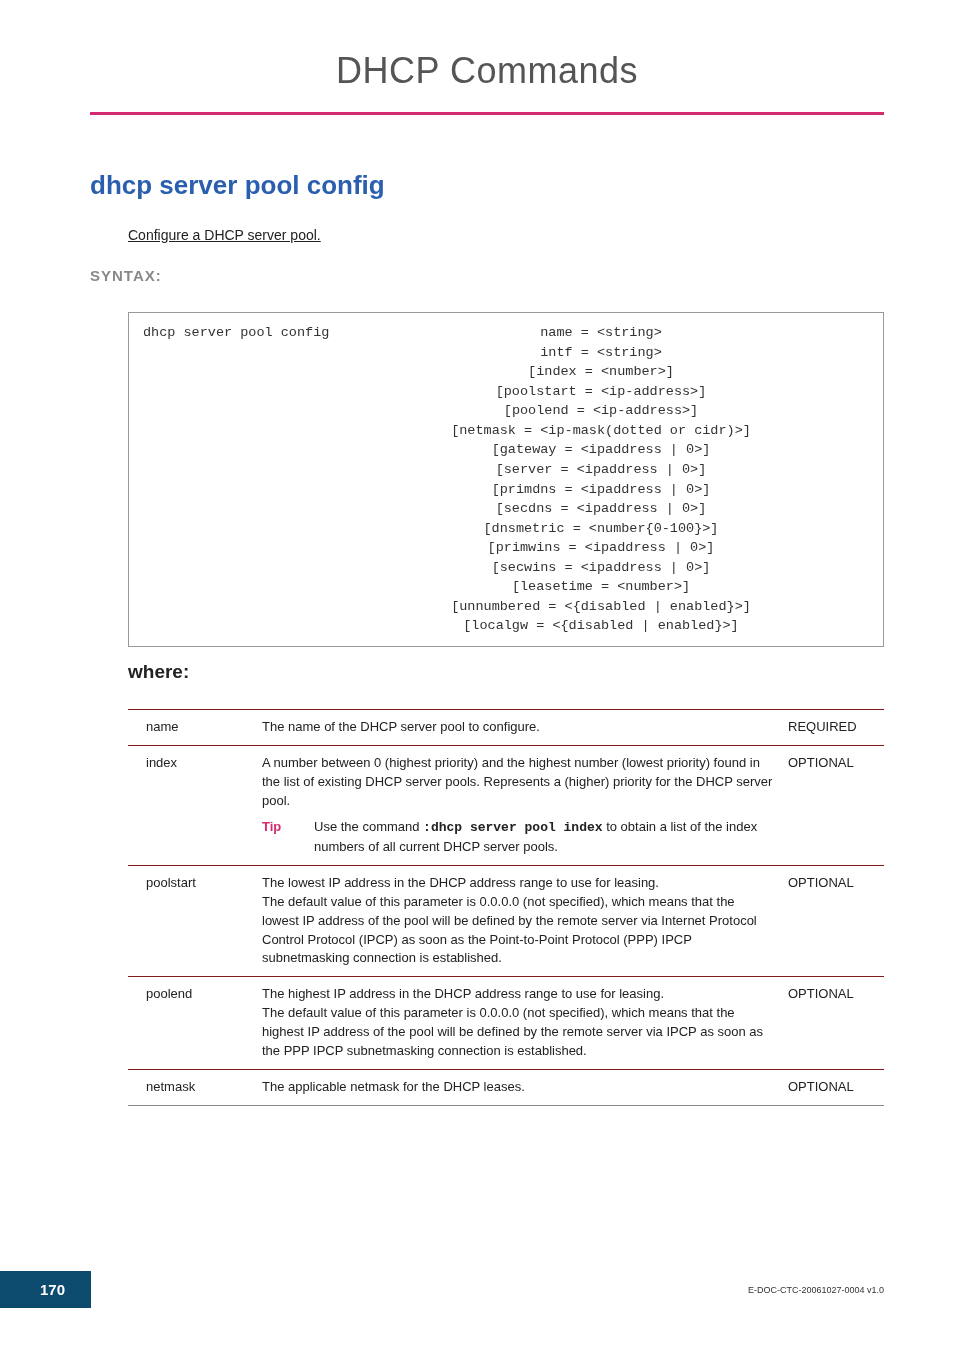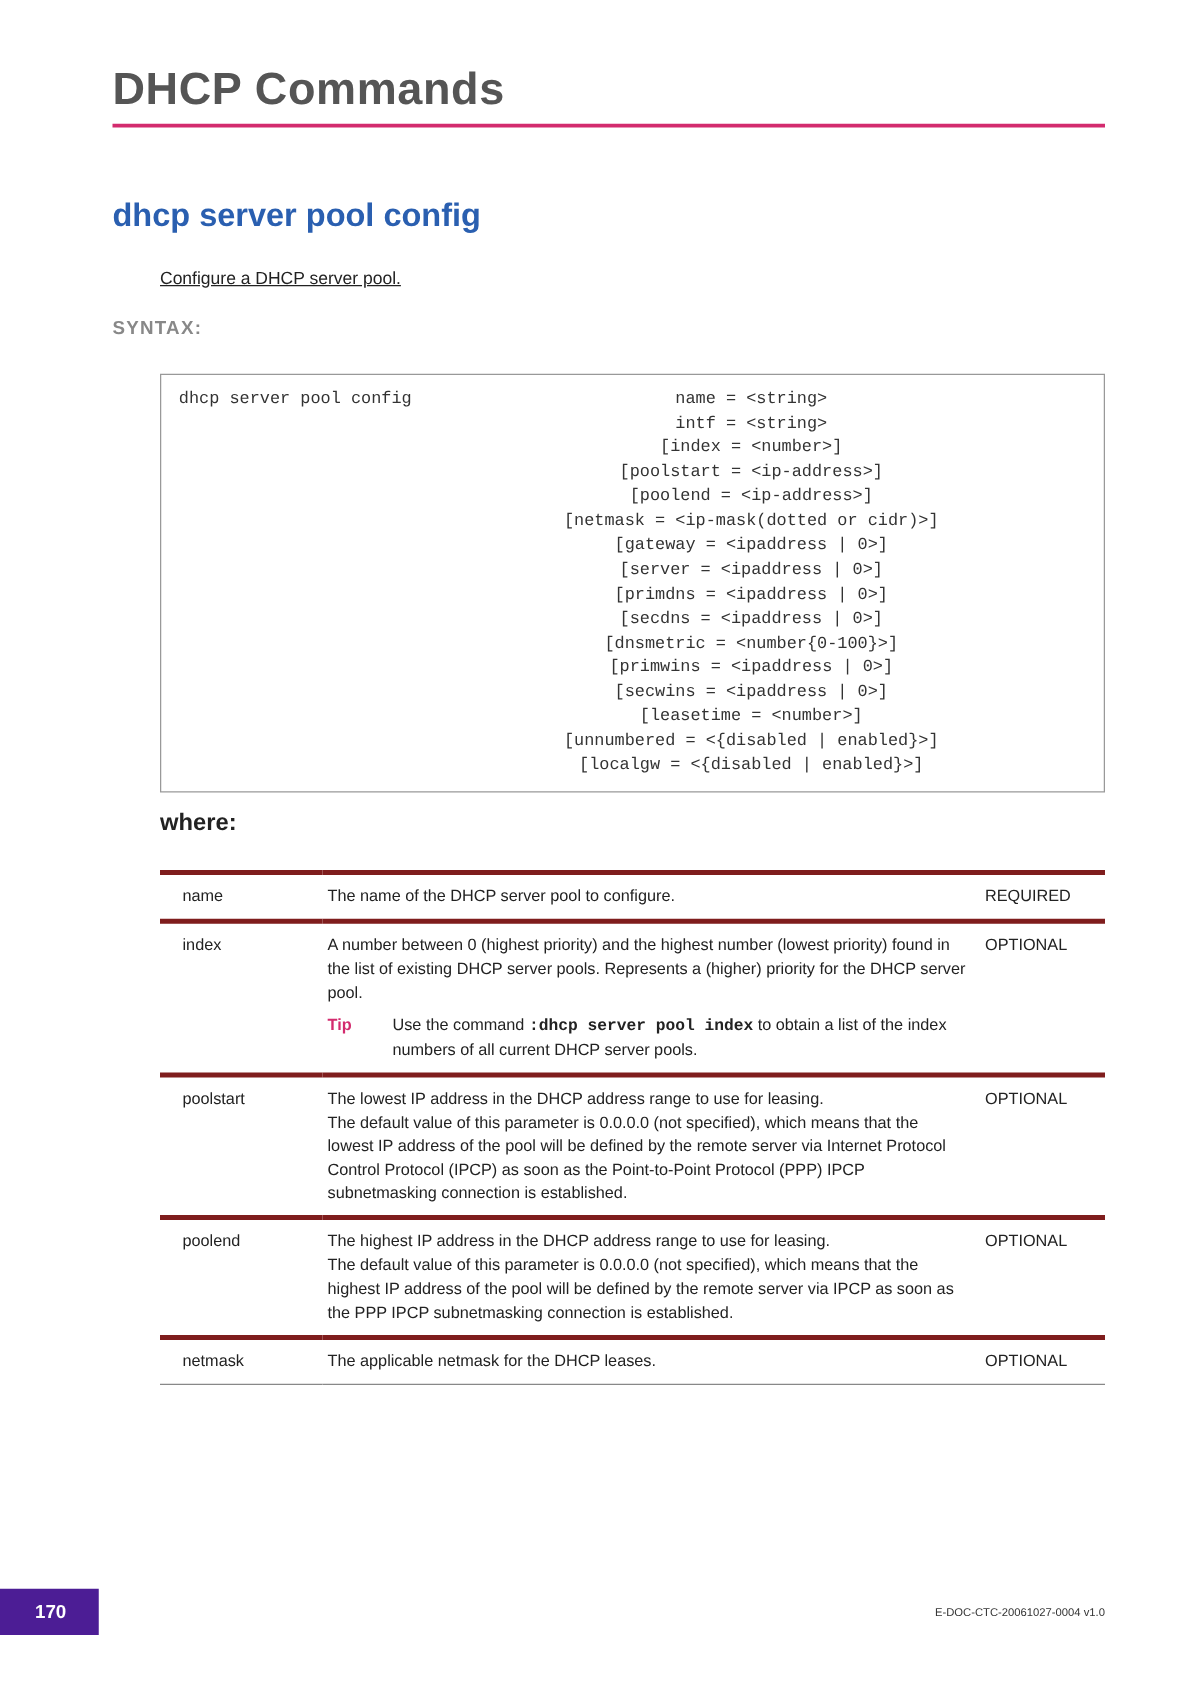--- a/index.html
+++ b/index.html
@@ -8,26 +8,26 @@
     height: 1350px;
     background: #fff;
     font-family: Arial, Helvetica, sans-serif;
     color: #222;
     position: relative;
   }
   .page {
     padding: 50px 70px 0 90px;
   }
   .chapter-header {
-    text-align: left;
+    text-align: center;
     font-size: 36px;
-    font-weight: 700;
+    font-weight: 400;
     color: #555;
     letter-spacing: 0.5px;
-    padding-bottom: 7px;
+    padding-bottom: 20px;
     border-bottom: 3px solid #d32b6e;
     margin-bottom: 55px;
   }
   .cmd-title {
     font-size: 26px;
     font-weight: bold;
     color: #2a5fb0;
     margin-bottom: 26px;
   }
   .desc {
@@ -62,21 +62,21 @@
     margin-bottom: 26px;
     font-weight: bold;
   }
   .param-table {
     margin-left: 38px;
     width: calc(100% - 38px);
     border-collapse: collapse;
     font-size: 13px;
   }
   .param-table td {
-    border-top: 4px solid #7f1d1d;
+    border-top: 1px solid #7f1d1d;
     padding: 8px 10px 8px 4px;
     vertical-align: top;
     line-height: 1.45;
     margin-top: 24px;
   }
   .param-table tr:last-child td { border-bottom: 1px solid #888; }
   .param-table td.pname { width: 130px; padding-left: 18px; }
   .param-table td.req { width: 100px; text-align: left; }
   .tip-row { display: flex; margin-top: 8px; }
   .tip-label {
@@ -90,25 +90,25 @@
   .footer {
     position: absolute;
     bottom: 42px;
     left: 0; right: 0;
     display: flex;
     justify-content: space-between;
     align-items: center;
     padding: 0 70px 0 0;
   }
   .page-num {
-    background: #4c1d95;
+    background: #0c4a6e;
     color: #fff;
     font-weight: bold;
     font-size: 15px;
-    padding: 10px 26px 10px 28px;
+    padding: 10px 26px 10px 40px;
   }
   .doc-id { font-size: 9px; color: #333; text-align: center; }
 </style>
 </head>
 <body>
 
 <div class="page">
   <div class="chapter-header">DHCP Commands</div>
 
   <div class="cmd-title">dhcp server pool config</div>

